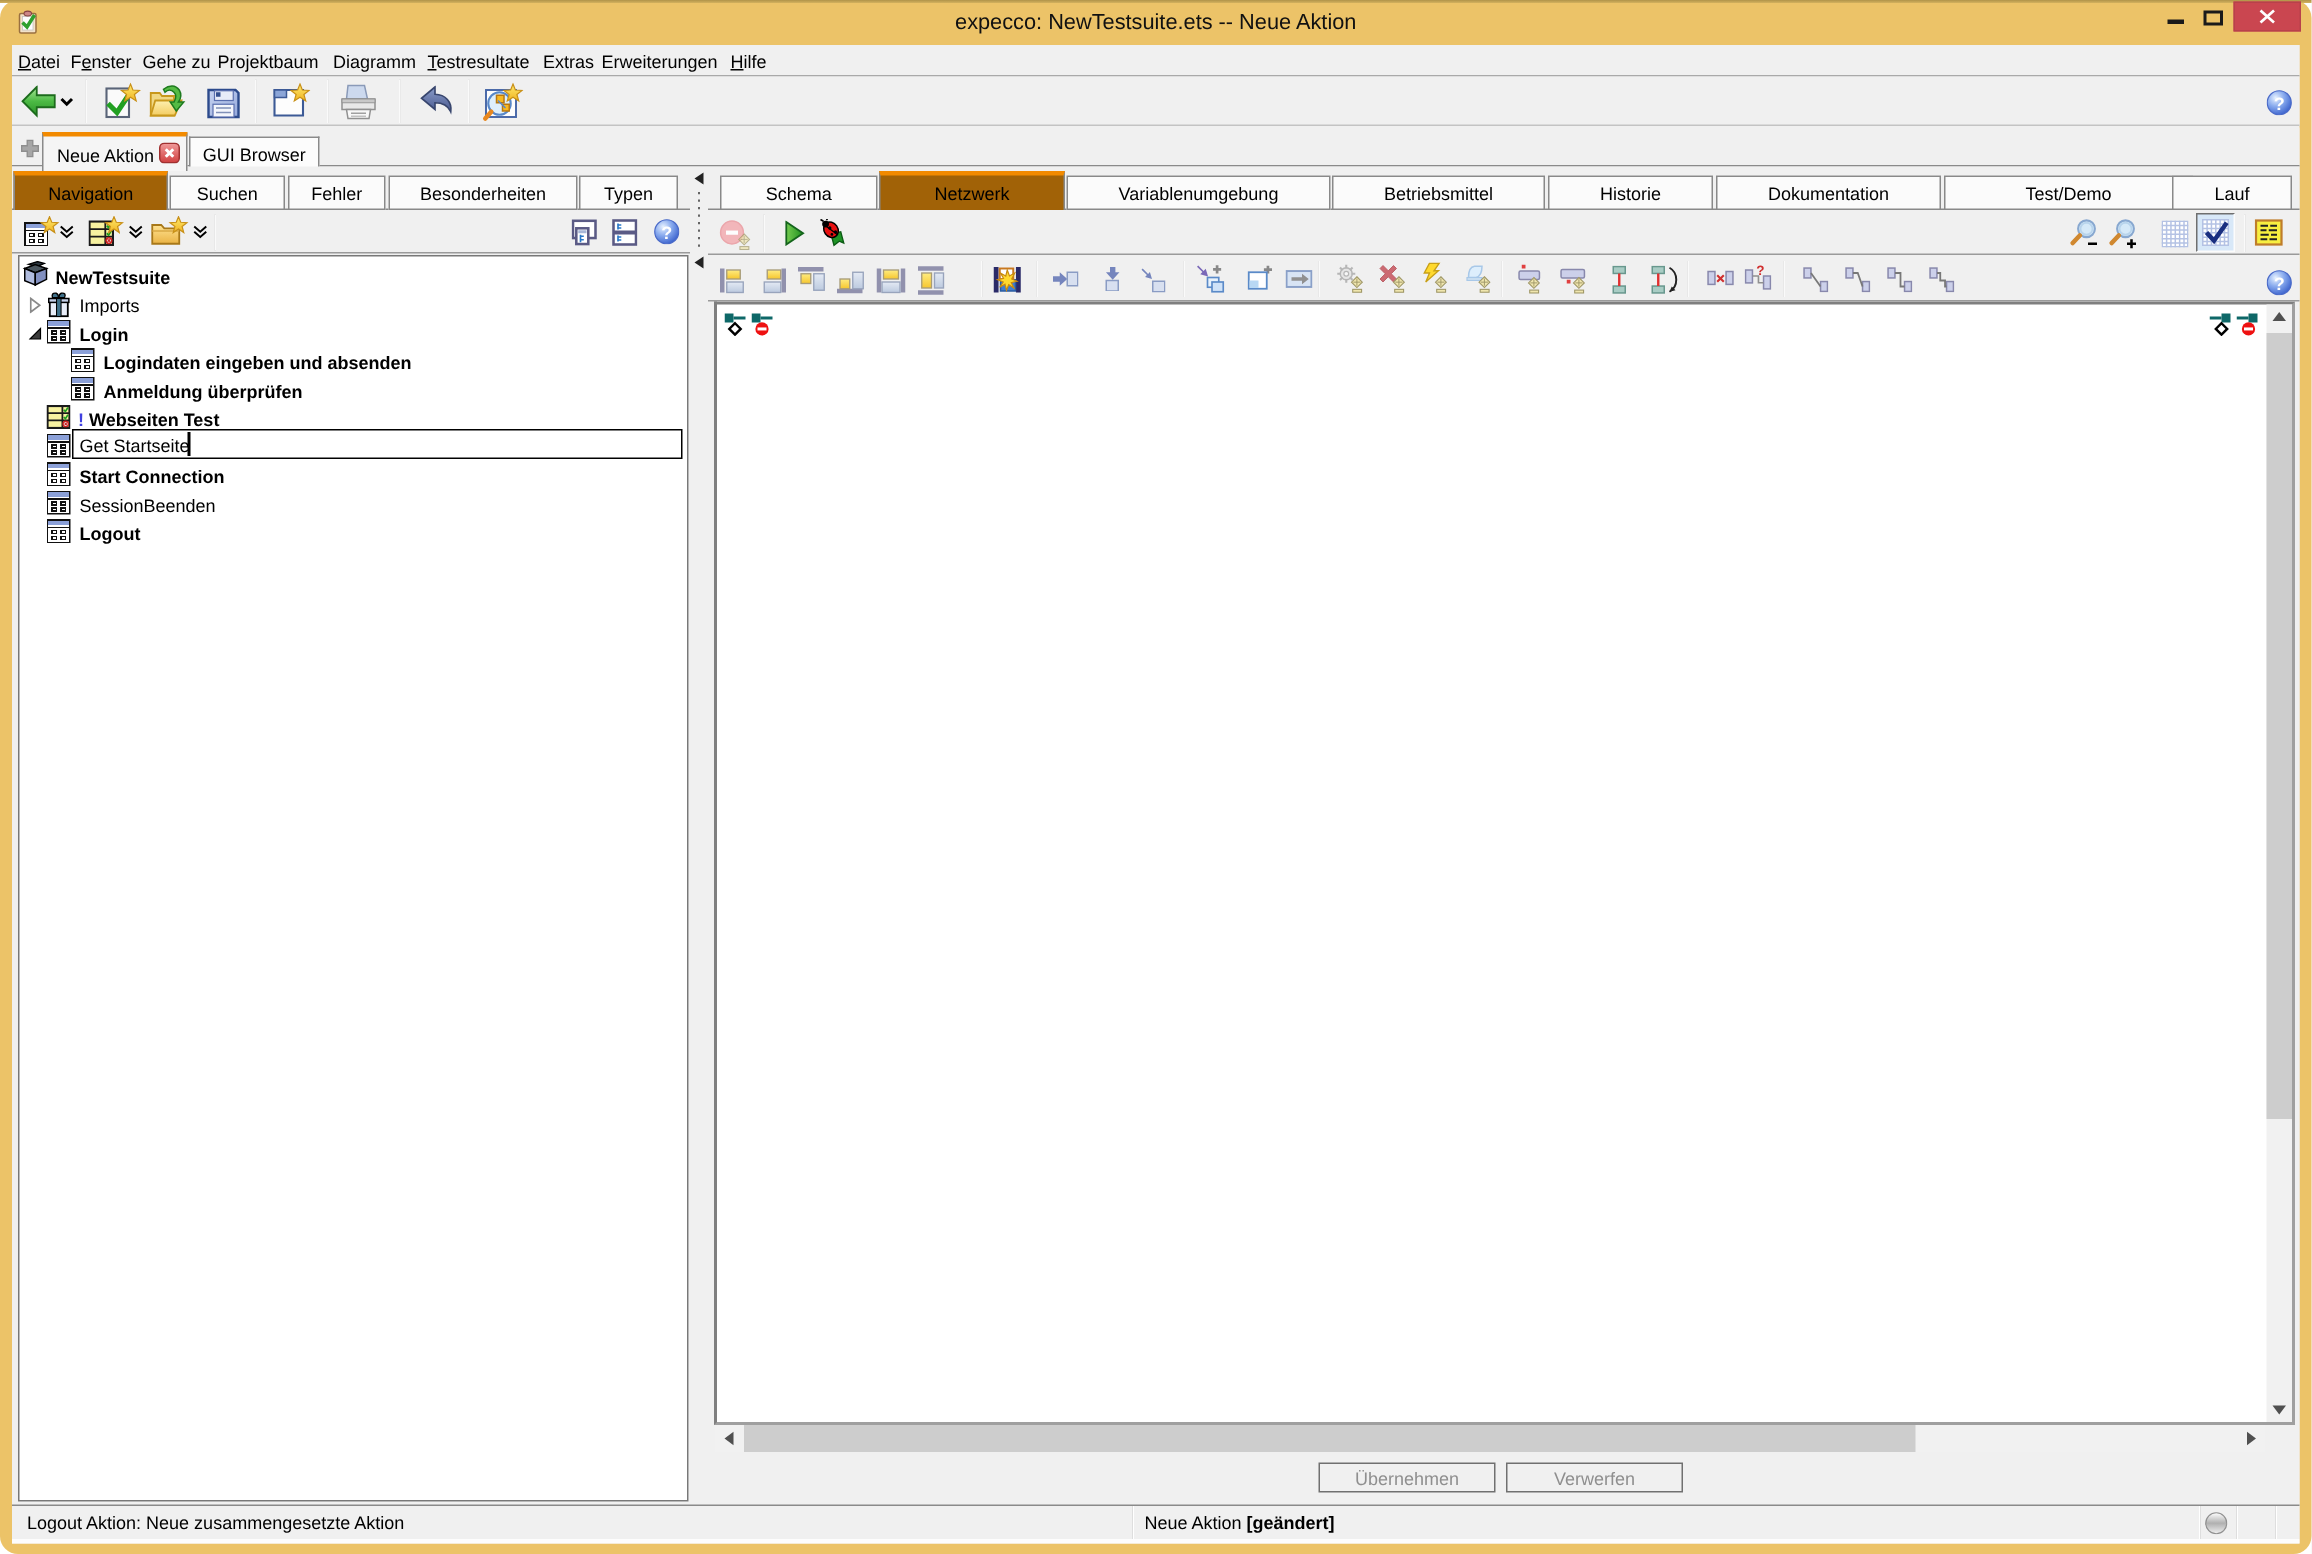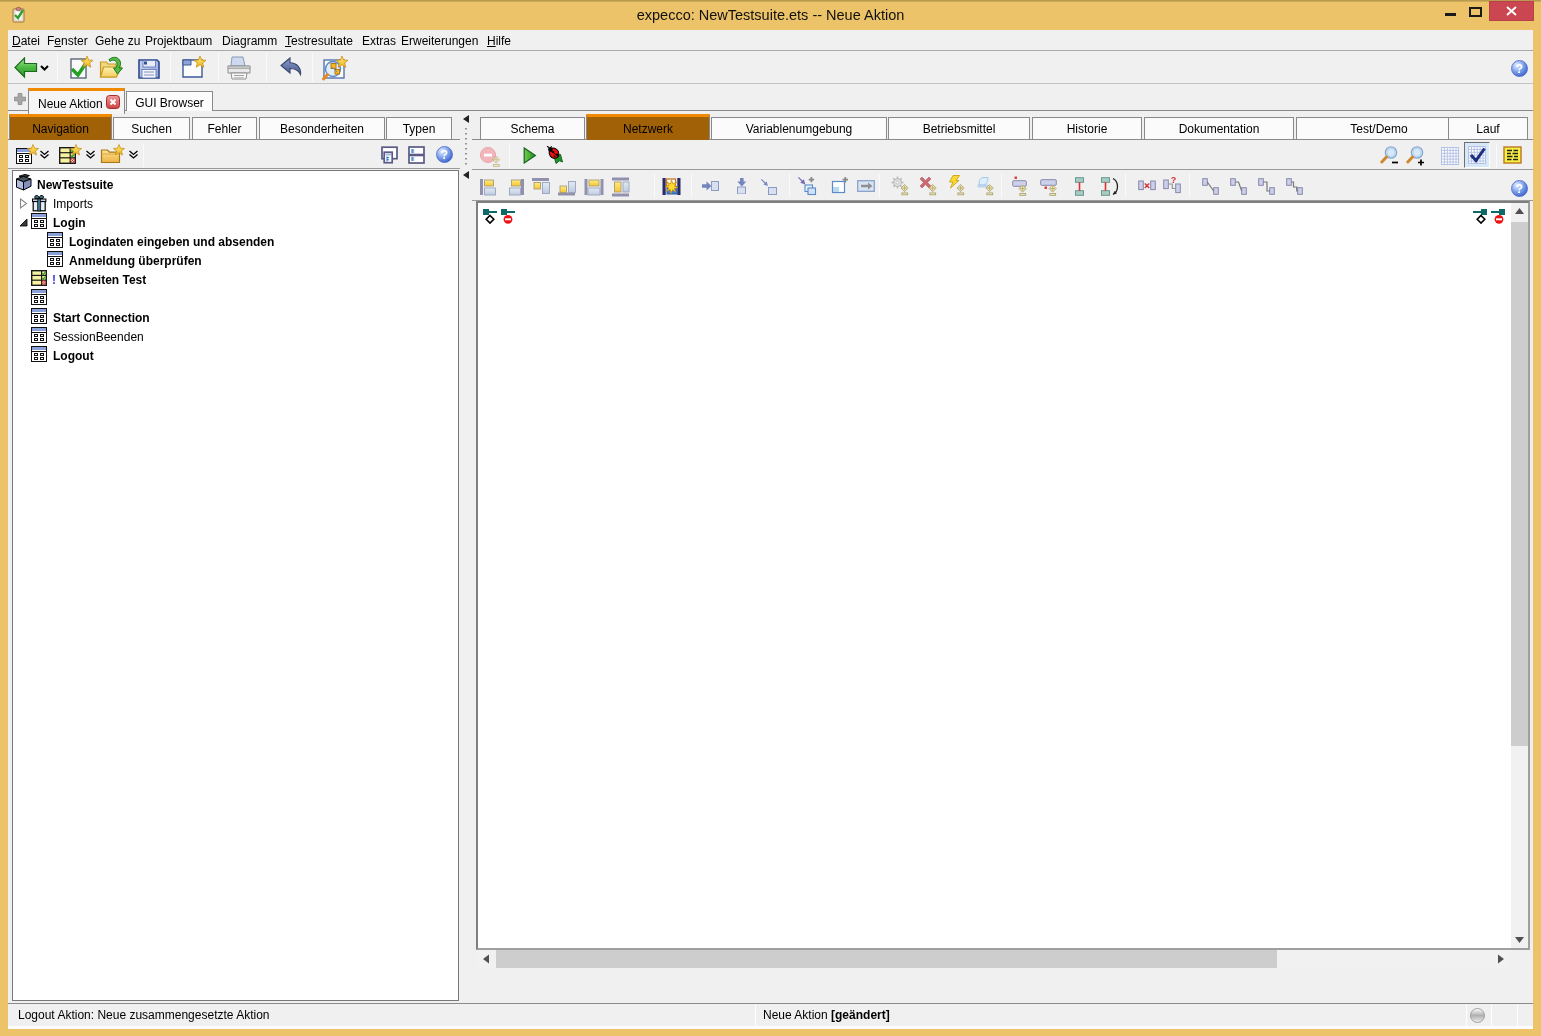--- a/index.html
+++ b/index.html
@@ -1,18 +1,18 @@
 <!DOCTYPE html>
 <html><head>
 <meta charset="utf-8">
 <style>
 * { margin:0; padding:0; box-sizing:border-box; }
 html,body { width:1541px; height:1036px; overflow:hidden; }
 body { font-family:"Liberation Sans", sans-serif; font-size:12px; color:#000; }
-#win { position:absolute; left:0; top:0; width:1541px; height:1036px; background:#ecc368; }
+#win { position:absolute; left:0; top:0; width:1541px; height:1036px; background:#ecc368;border-radius:12px; }
 .abs { position:absolute; }
 .ico { position:absolute; }
 #titletext { position:absolute; left:0; top:7px; width:1541px; text-align:center; font-size:14.5px; color:#111; }
 #btnmin { position:absolute; left:1445px; top:13px; width:11px; height:3px; background:#1a1a1a; }
 #btnmax { position:absolute; left:1469px; top:7px; width:13px; height:10px; border:2px solid #1a1a1a; }
 #btnclose { position:absolute; left:1489px; top:1px; width:45px; height:20px; background:#ca4650; border:1px solid #b8414b; }
 #content { position:absolute; left:8px; top:30px; width:1525px; height:999px; background:#f0f0f0; }
 #menubar { position:absolute; left:0; top:0; width:1525px; height:21px; background:#f0f0f0; border-bottom:1px solid #a9a9a9; }
 .mi { position:absolute; top:4px; }
 .ul { text-decoration:underline; }
@@ -121,20 +121,24 @@
           </div>
         <div class="trow" style="top:61px">
             <span class="lbl b" style="left:56px">Logindaten eingeben und absenden</span>
           </div>
         <div class="trow" style="top:80px">
             <span class="lbl b" style="left:56px">Anmeldung überprüfen</span>
           </div>
         <div class="trow" style="top:99px">
             <span class="lbl b" style="left:39px"><span style="color:#4040e0">!</span> Webseiten Test</span>
           </div>
+        <div id="editbox">
+            <span style="position:absolute;left:4px;top:3px">Get Startseite</span>
+            <span style="position:absolute;left:76px;top:1px;width:2px;height:16px;background:#000"></span>
+          </div>
         <div class="trow" style="top:137px">
             <span class="lbl b" style="left:40px">Start Connection</span>
           </div>
         <div class="trow" style="top:156px">
             <span class="lbl" style="left:40px">SessionBeenden</span>
           </div>
         <div class="trow" style="top:175px">
             <span class="lbl b" style="left:40px">Logout</span>
           </div>
         <svg class="ico" style="left:2px;top:3px" width="18" height="17" viewBox="0 0 18 17">
@@ -333,20 +337,24 @@
         </div>
         <div id="hscroll">
           <svg class="ico" style="left:0;top:0" width="18" height="18" viewBox="0 0 18 18">
               <path d="M6 9 L12 4.5 L12 13.5 z" fill="#505050"></path>
             </svg>
           <div id="hthumb"></div>
           <svg class="ico" style="right:0;top:0" width="18" height="18" viewBox="0 0 18 18">
               <path d="M12 9 L6 4.5 L6 13.5 z" fill="#505050"></path>
             </svg>
         </div>
+        <div id="btnrow">
+          <div class="gbtn" style="left:407px">Übernehmen</div>
+          <div class="gbtn" style="left:532px">Verwerfen</div>
+        </div>
       </div>
     </div>
   </div>
   <div id="statusbar">
     <span style="position:absolute;left:10px;top:4px">Logout Aktion: Neue zusammengesetzte Aktion</span>
     <div class="sdiv" style="left:747px"></div>
     <span style="position:absolute;left:755px;top:4px">Neue Aktion <span class="b">[geändert]</span></span>
     <div class="sdiv" style="left:1458px"></div>
     <svg class="ico" style="left:1462px;top:4px" width="15" height="15" viewBox="0 0 15 15">
       <defs>

